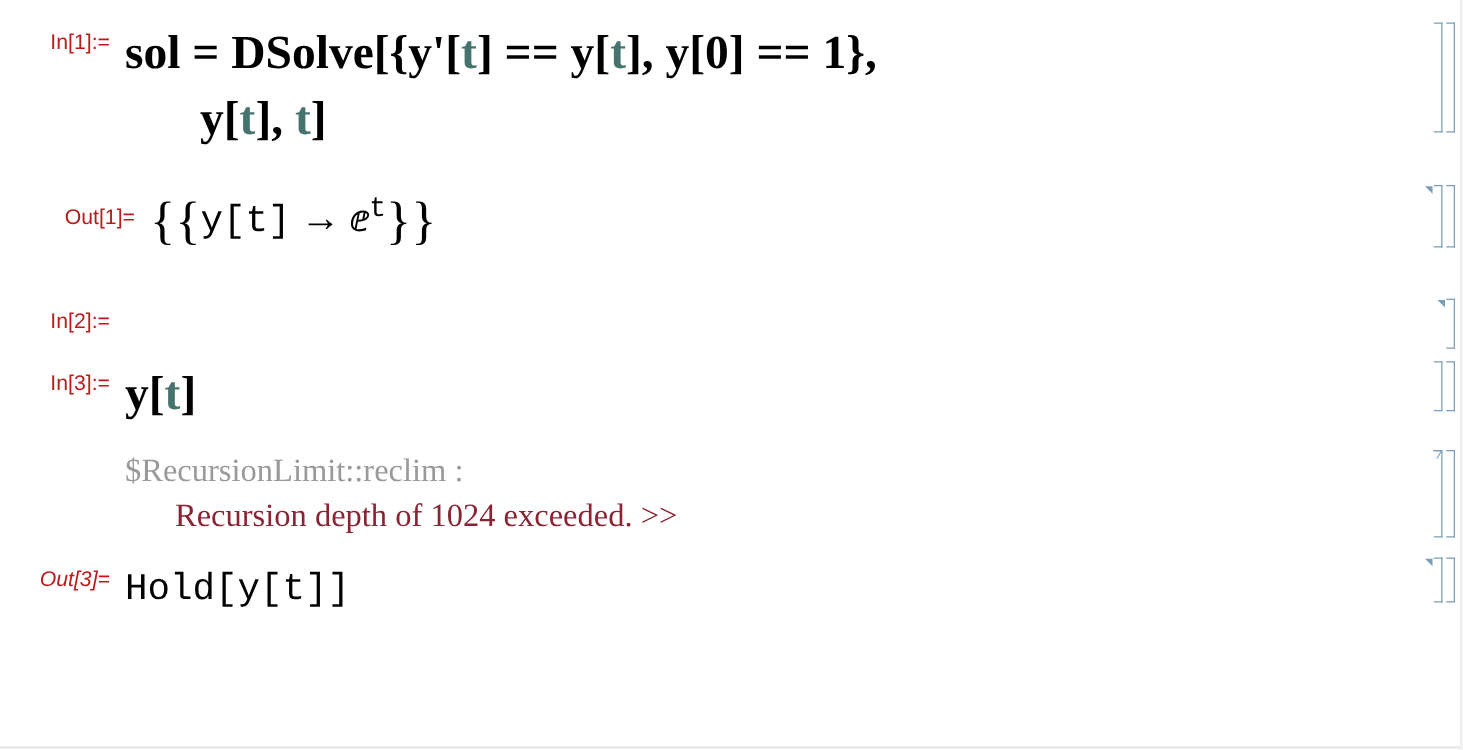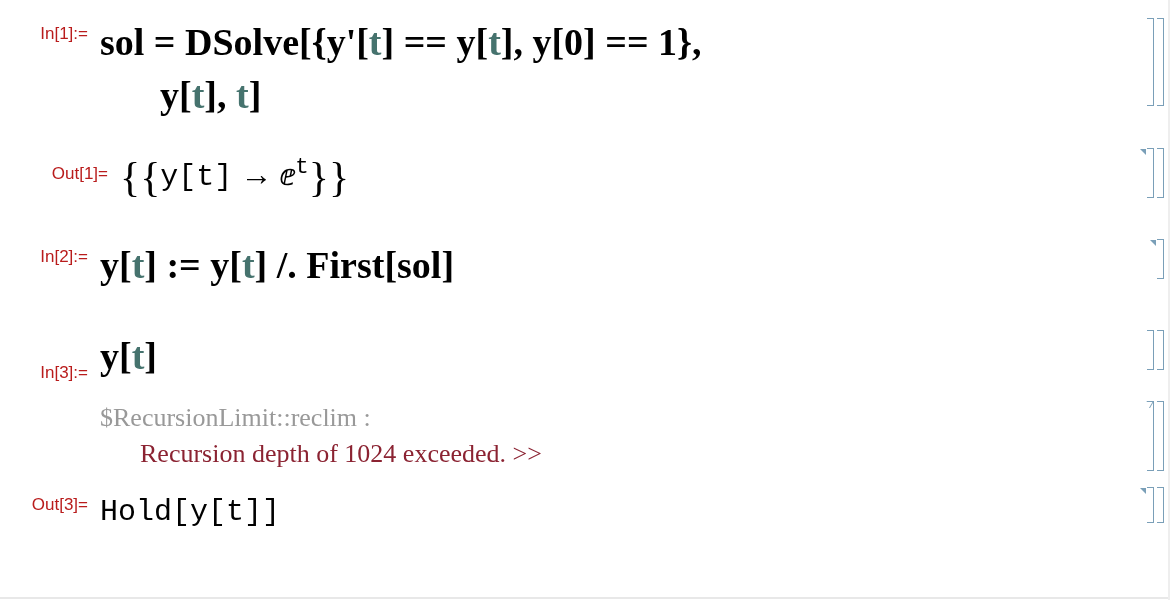--- a/index.html
+++ b/index.html
@@ -116,31 +116,26 @@
       </div>
     </div>
     <div class="bracket-stack" style="top:2px; height:50px;">
       <div class="bk bk-flag" style="height:50px; position:relative;"></div>
       <div class="bk" style="height:50px;"></div>
     </div>
   </div>
 
   <div class="cell-row" style="position:relative; margin-top:20px;">
     <div class="label-col">In[2]:=</div>
-    <div class="content-col">
-      <div class="code-input">
-        <span>y[</span><span class="var-t">t</span><span>] := y[</span><span class="var-t">t</span><span>] /. First[sol]</span>
-      </div>
-    </div>
     <div class="bracket-stack" style="top:4px; height:40px;">
       <div class="bk bk-flag" style="height:40px; position:relative;"></div>
     </div>
   </div>
 
-  <div class="cell-row" style="position:relative; margin-top:30px;align-items:flex-end;">
+  <div class="cell-row" style="position:relative; margin-top:14px;">
     <div class="label-col">In[3]:=</div>
     <div class="content-col">
       <div class="code-input">
         <span>y[</span><span class="var-t">t</span><span>]</span>
       </div>
     </div>
     <div class="bracket-stack" style="top:4px; height:40px;">
       <div class="bk" style="height:40px;"></div>
       <div class="bk" style="height:40px;"></div>
     </div>
@@ -156,21 +151,21 @@
     </div>
     <div class="bracket-stack" style="top:2px; height:70px;">
       <div class="bk" style="height:70px; position:relative;">
         <div style="position:absolute; top:-1px; right:-1px; width:7px; height:7px; border-top:1.5px solid #7a9fb8; border-right:1.5px solid #7a9fb8; transform:skewX(-30deg) translateX(-2px);"></div>
       </div>
       <div class="bk" style="height:70px;"></div>
     </div>
   </div>
 
   <div class="cell-row" style="position:relative; margin-top:12px;">
-    <div class="label-col" style="padding-top:6px;">Out[3]=</div>
+    <div class="label-col" style="padding-top:6px;font-style:italic;">Out[3]=</div>
     <div class="content-col">
       <div class="code-output"><span class="mono" style="font-weight:normal;">Hold[y[t]]</span></div>
     </div>
     <div class="bracket-stack" style="top:2px; height:36px;">
       <div class="bk bk-flag" style="height:36px; position:relative;"></div>
       <div class="bk" style="height:36px;"></div>
     </div>
   </div>
 
 </div>

